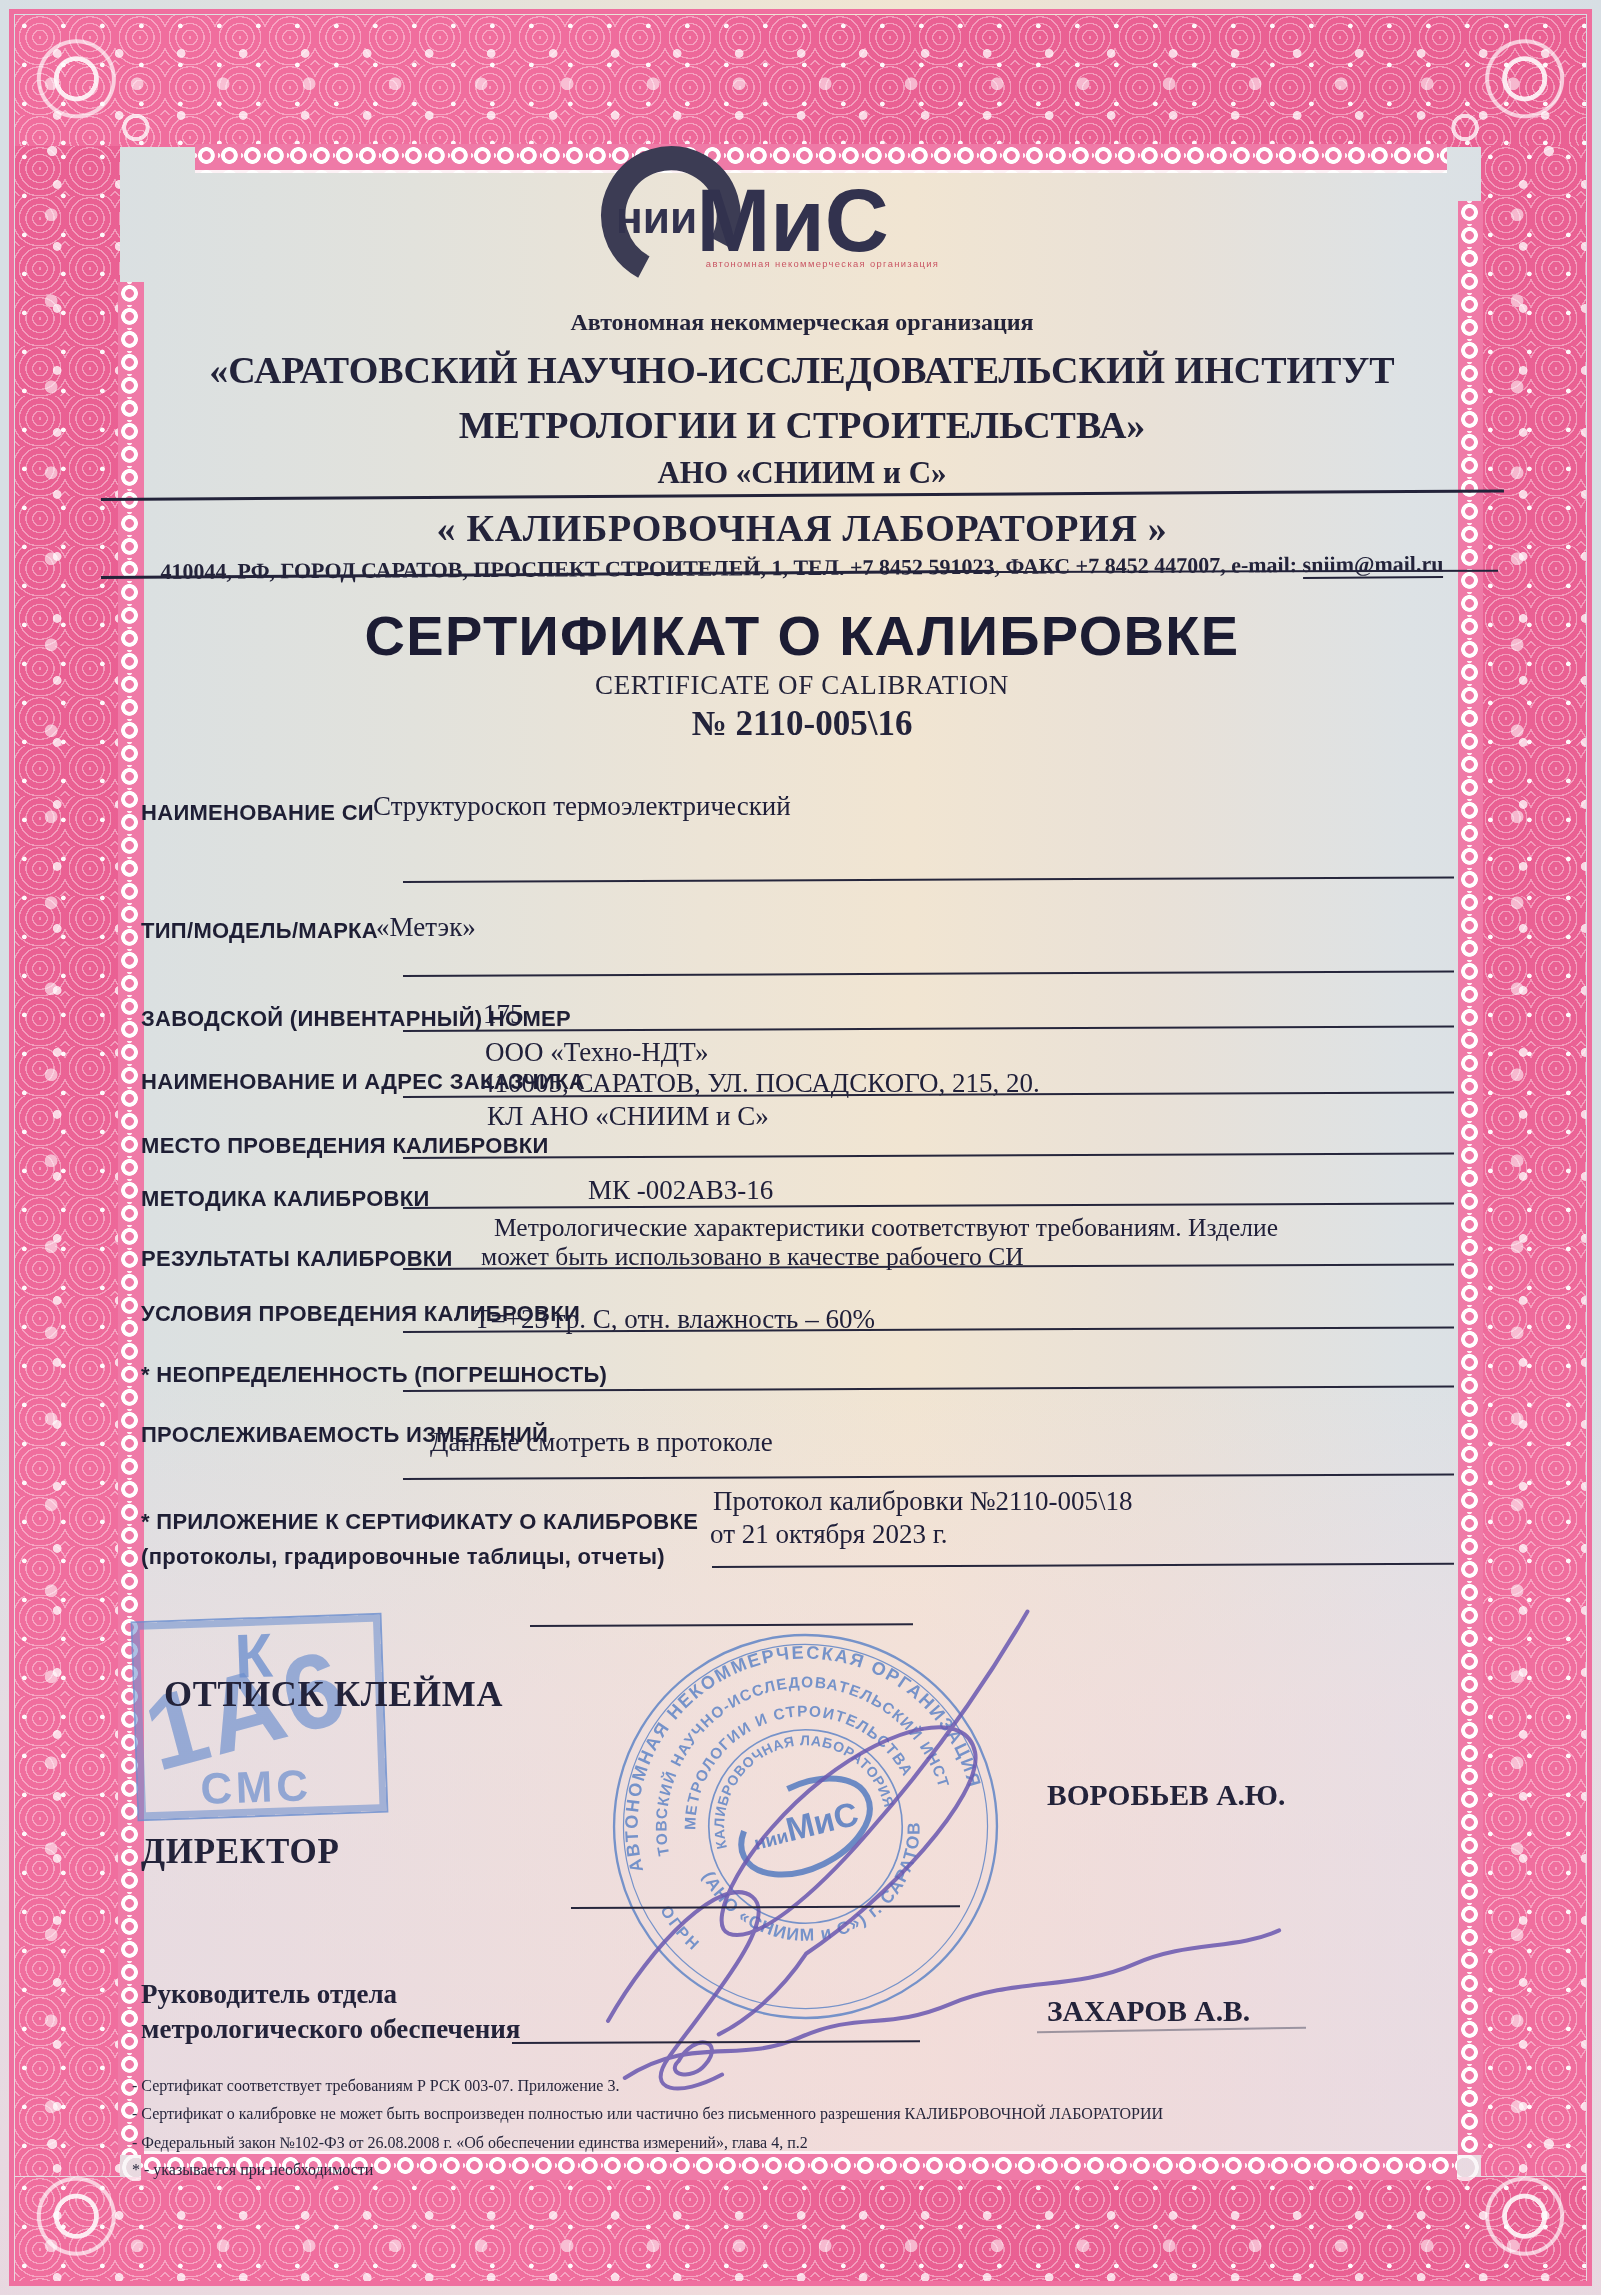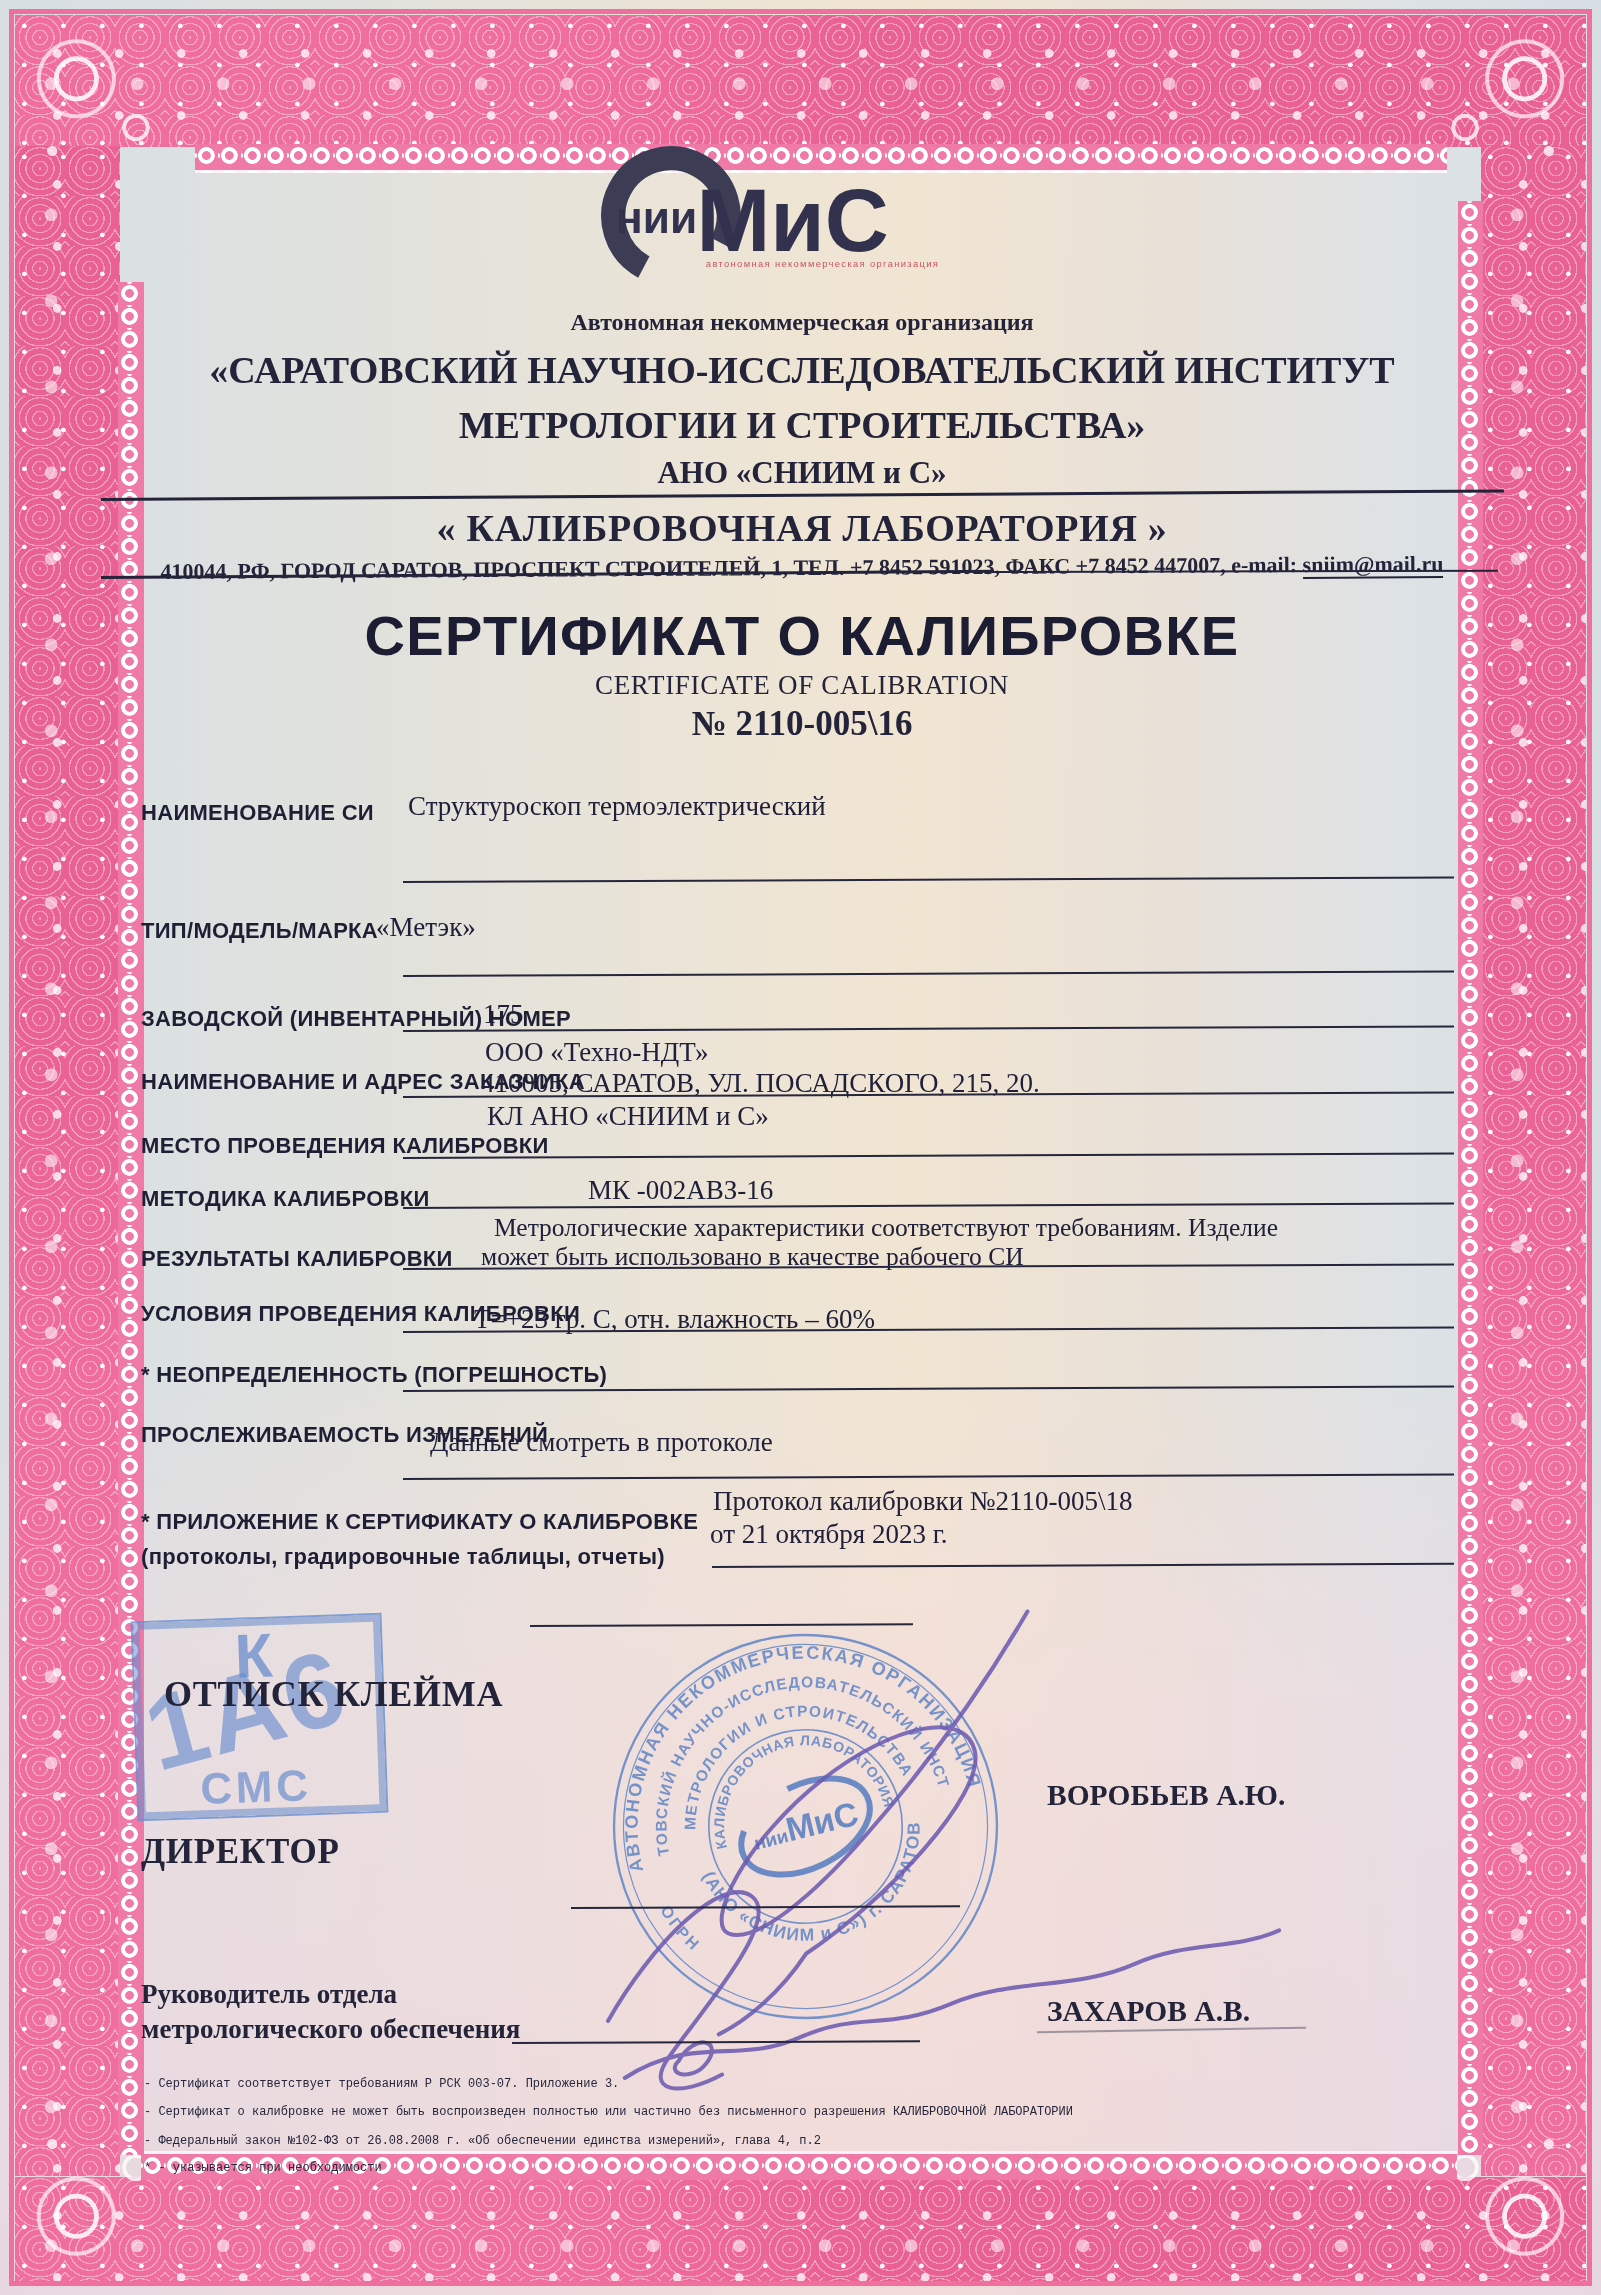--- a/index.html
+++ b/index.html
@@ -40,21 +40,21 @@
   .abs{position:absolute;}
   .ctr{left:107px;width:1390px;text-align:center;}
   .serifB{font-family:"Liberation Serif",serif;font-weight:bold;}
   .sansB{font-family:"Liberation Sans",sans-serif;font-weight:bold;}
   .lbl{position:absolute;left:141px;font-family:"Liberation Sans",sans-serif;font-weight:bold;
        font-size:22px;letter-spacing:0.3px;color:#1e1e34;white-space:nowrap;}
   .val{position:absolute;font-family:"Liberation Serif",serif;font-weight:normal;font-size:27px;
        color:#20203a;white-space:nowrap;}
   .uline{position:absolute;height:0;border-top:2.7px solid #26263c;transform:rotate(-0.25deg);transform-origin:left center;}
   .rule{position:absolute;height:0;border-top:3.4px solid #23233a;transform-origin:left center;}
-  .foot{position:absolute;left:144px;font-size:12px;color:#26263c;white-space:nowrap;font-family:Liberation Mono, monospace;}
+  .foot{position:absolute;left:132px;font-size:16px;color:#26263c;white-space:nowrap;}
   
   .stampSq{position:absolute;left:134px;top:1617px;width:247px;height:196px;transform:rotate(-2deg);
     border:2.7px solid rgba(104,140,206,.8);box-shadow:inset 0 0 0 4px rgba(255,255,255,.0), inset 0 0 0 6.7px rgba(104,140,206,.55);
     color:rgba(104,140,206,.75);font-family:"Liberation Sans",sans-serif;font-weight:bold;}
   .stampSq .k{position:absolute;top:1.3px;left:101px;font-size:62px;}
   .stampSq .big{position:absolute;top:29.5px;left:9.4px;font-size:106px;transform:rotate(-13deg);letter-spacing:2.7px;opacity:.85;}
   .stampSq .cmc{position:absolute;bottom:2.7px;left:62px;font-size:44px;letter-spacing:4px;opacity:.9;}
   .sig-svg{position:absolute;left:457px;top:1551px;}
   .seal-svg{position:absolute;left:604px;top:1625px;opacity:.82;}
 </style>
@@ -94,21 +94,21 @@
     <span>410044, РФ, ГОРОД САРАТОВ, ПРОСПЕКТ СТРОИТЕЛЕЙ, 1, ТЕЛ. +7 8452 591023, ФАКС +7 8452 447007, e-mail: </span><span style="border-bottom:2px solid #23233a;">sniim@mail.ru</span>
   </div>
   <div class="rule" style="left:101px;top:576px;width:893px;transform:rotate(-0.4deg);"></div>
   <div class="rule" style="left:984px;top:571px;width:514px;transform:rotate(-0.15deg);border-top-width:2.7px;"></div>
 
   <div class="abs ctr sansB" style="top:603px;font-size:56px;letter-spacing:1.3px;color:#1c1c33;">СЕРТИФИКАТ О КАЛИБРОВКЕ</div>
   <div class="abs ctr" style="top:670px;font-size:27px;letter-spacing:0.7px;">CERTIFICATE OF CALIBRATION</div>
   <div class="abs ctr serifB" style="top:704px;font-size:35px;">№ 2110-005\16</div>
 
   <div class="lbl" style="top:800px;">НАИМЕНОВАНИЕ СИ</div>
-  <div class="val" style="left:408px;top:791px;font-weight:normal;">Структуроскоп термоэлектрический</div>
+  <div class="val" style="left:373px;top:791px;font-weight:normal;">Структуроскоп термоэлектрический</div>
   <div class="uline" style="left:403px;top:881px;width:1051px;"></div>
 
   <div class="lbl" style="top:918px;">ТИП/МОДЕЛЬ/МАРКА</div>
   <div class="val" style="left:376px;top:912px;font-weight:normal;">«Метэк»</div>
   <div class="uline" style="left:403px;top:975px;width:1051px;"></div>
 
   <div class="lbl" style="top:1006px;">ЗАВОДСКОЙ (ИНВЕНТАРНЫЙ) НОМЕР</div>
   <div class="val" style="left:483px;top:999px;">175</div>
   <div class="uline" style="left:403px;top:1030px;width:1051px;"></div>
 

